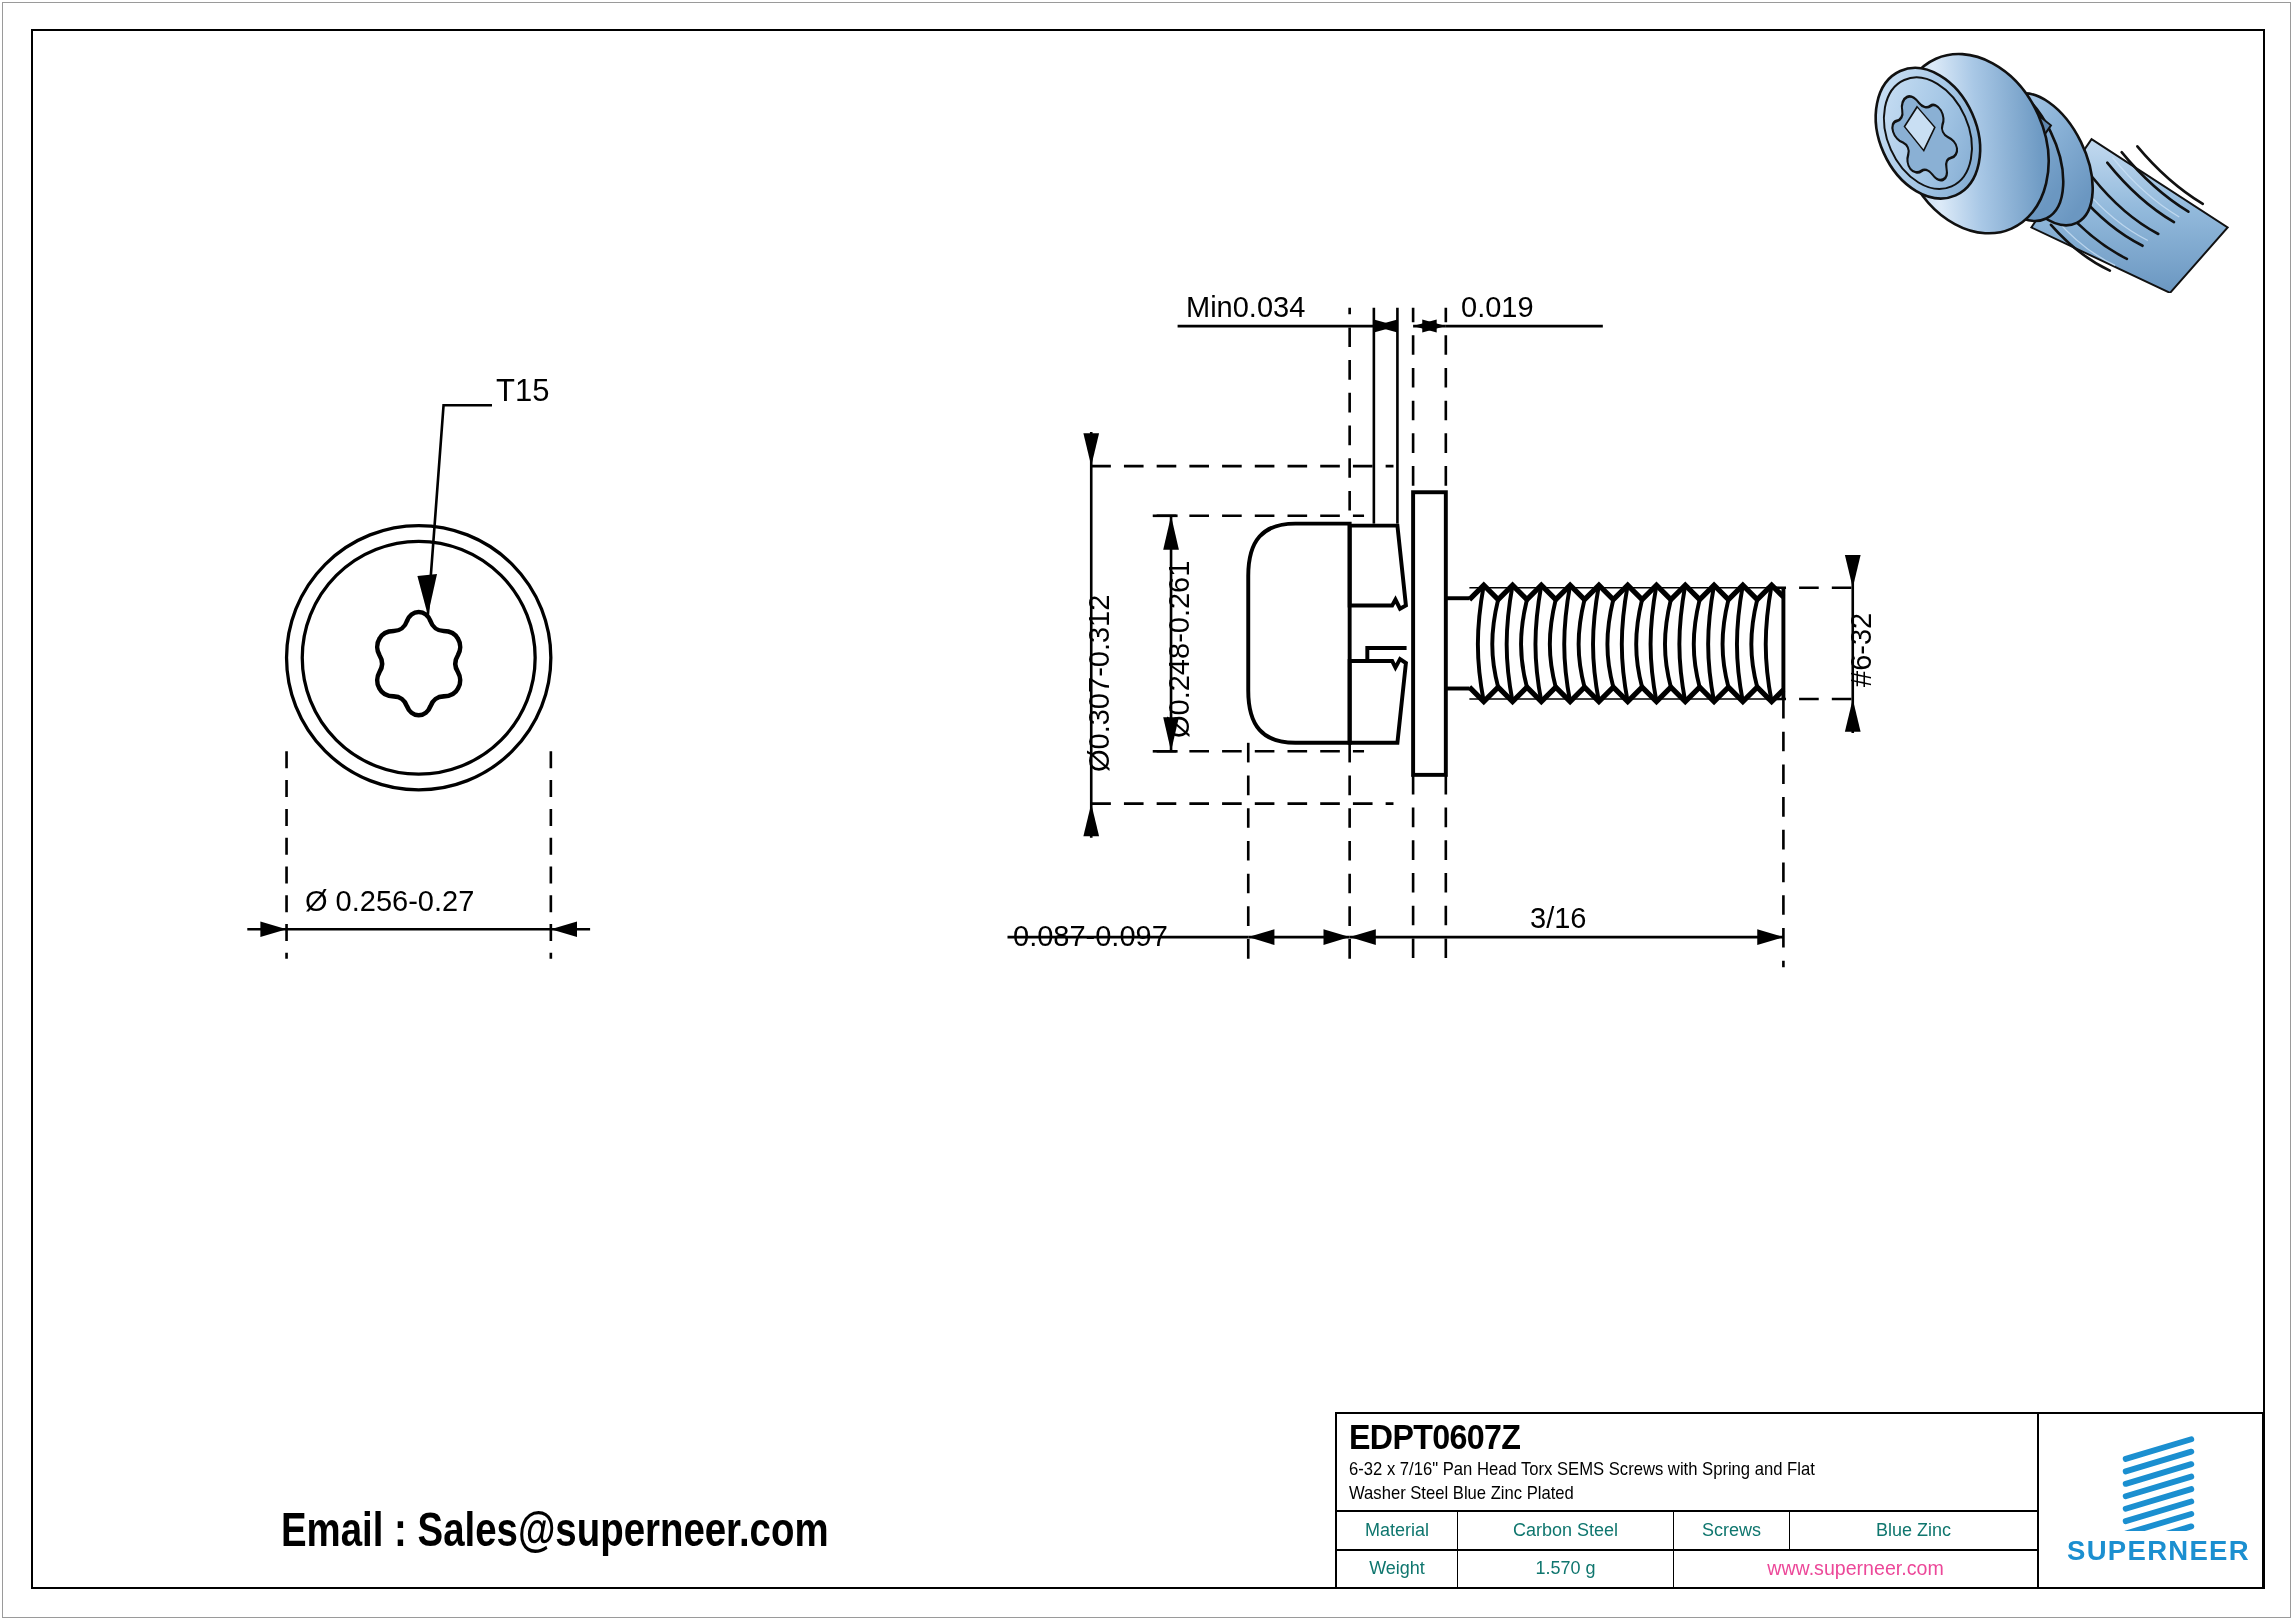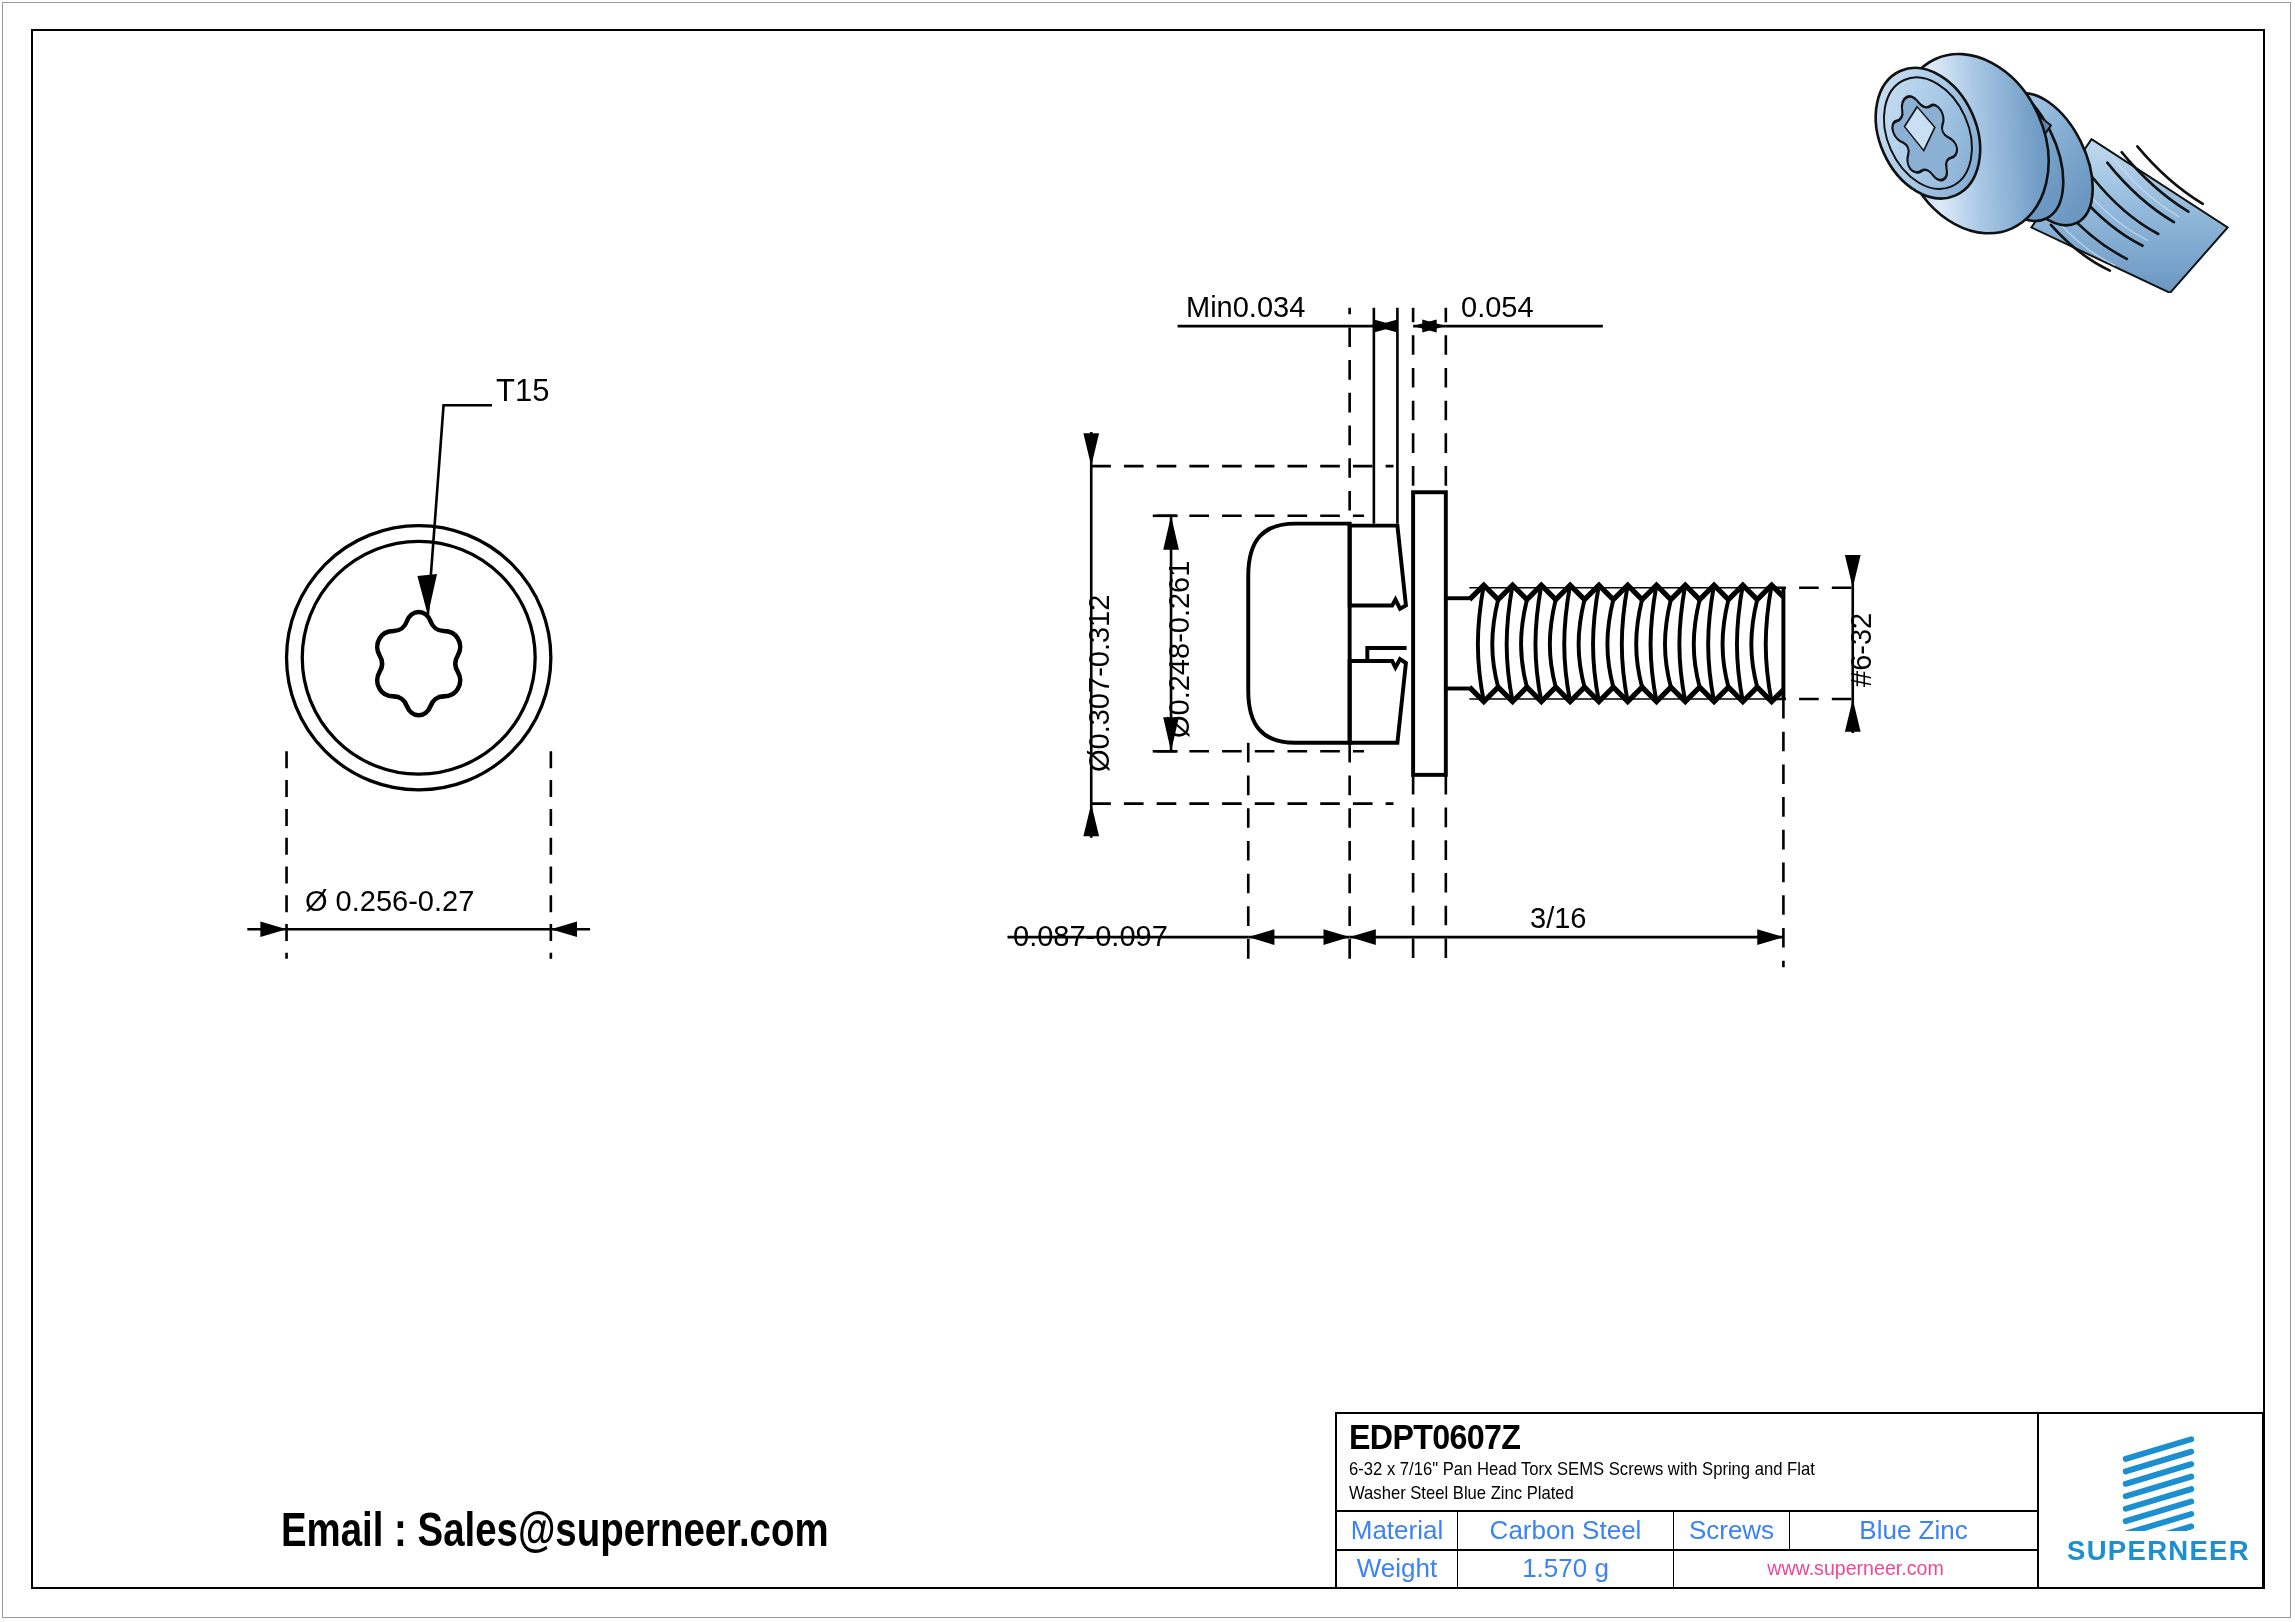--- a/index.html
+++ b/index.html
@@ -139,22 +139,22 @@
     flex: 1 1 0;
     display: flex;
     box-sizing: border-box;
   }
   .tb-row.top { border-bottom: 2px solid #000; }
   .tb-cell {
     box-sizing: border-box;
     display: flex;
     align-items: center;
     justify-content: center;
-    font-size: 26px;
-    color: #3b82f6;
+    font-size: 18px;
+    color: #0f766e;
     border-right: 1.3px solid #000;
     overflow: hidden;
     white-space: nowrap;
   }
   .tb-cell:last-child { border-right: none; }
   .c-label { width: 121px; }
   .c-val1  { width: 216px; }
   .c-label2{ width: 116px; }
   .c-val2  { width: 247px; }
   .c-web   { width: 363px; color: #ec4899; font-size: 19.6px; }
@@ -368,21 +368,21 @@
       </g>
     </g>
   </svg>
 
   <div class="leadertext" style="left:496px; top:373px;">T15</div>
 
   <div class="dimtext" style="left:305px; top:885px;">Ø 0.256-0.27</div>
 
   <div class="dimtext" style="left:1186px; top:291px;">Min0.034</div>
 
-  <div class="dimtext" style="left:1461px; top:291px;">0.054</div>
+  <div class="dimtext" style="left:1461px; top:291px;">0.019</div>
 
   <div class="dimtext rot" style="left:1083px; top:772px;">Ø0.307-0.312</div>
 
   <div class="dimtext rot" style="left:1163px; top:738px;">Ø0.248-0.261</div>
 
   <div class="dimtext rot" style="left:1845px; top:687px;">#6-32</div>
 
   <div class="dimtext" style="left:1013px; top:920px;">0.087-0.097</div>
 
   <div class="dimtext" style="left:1530px; top:902px;">3/16</div>

